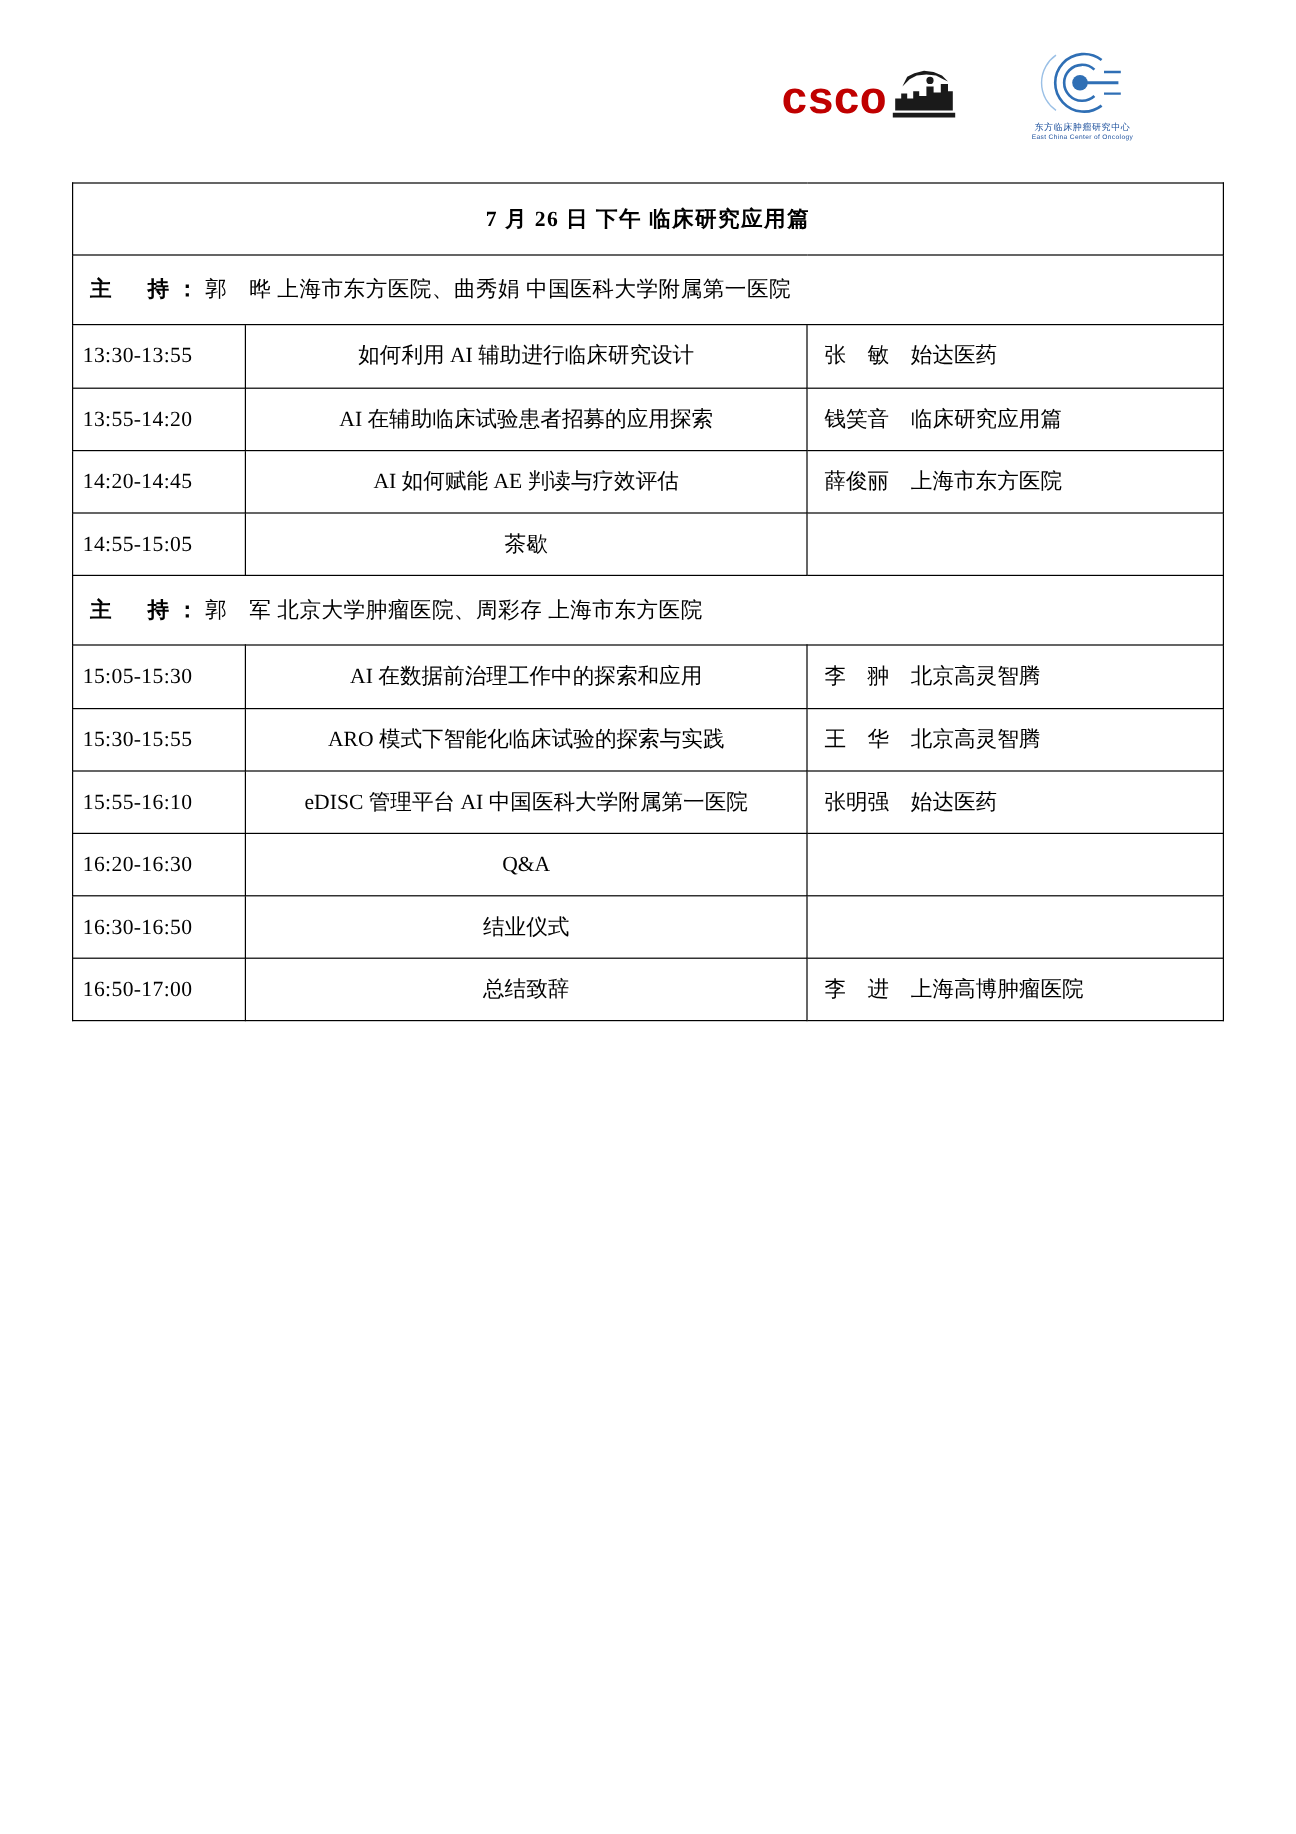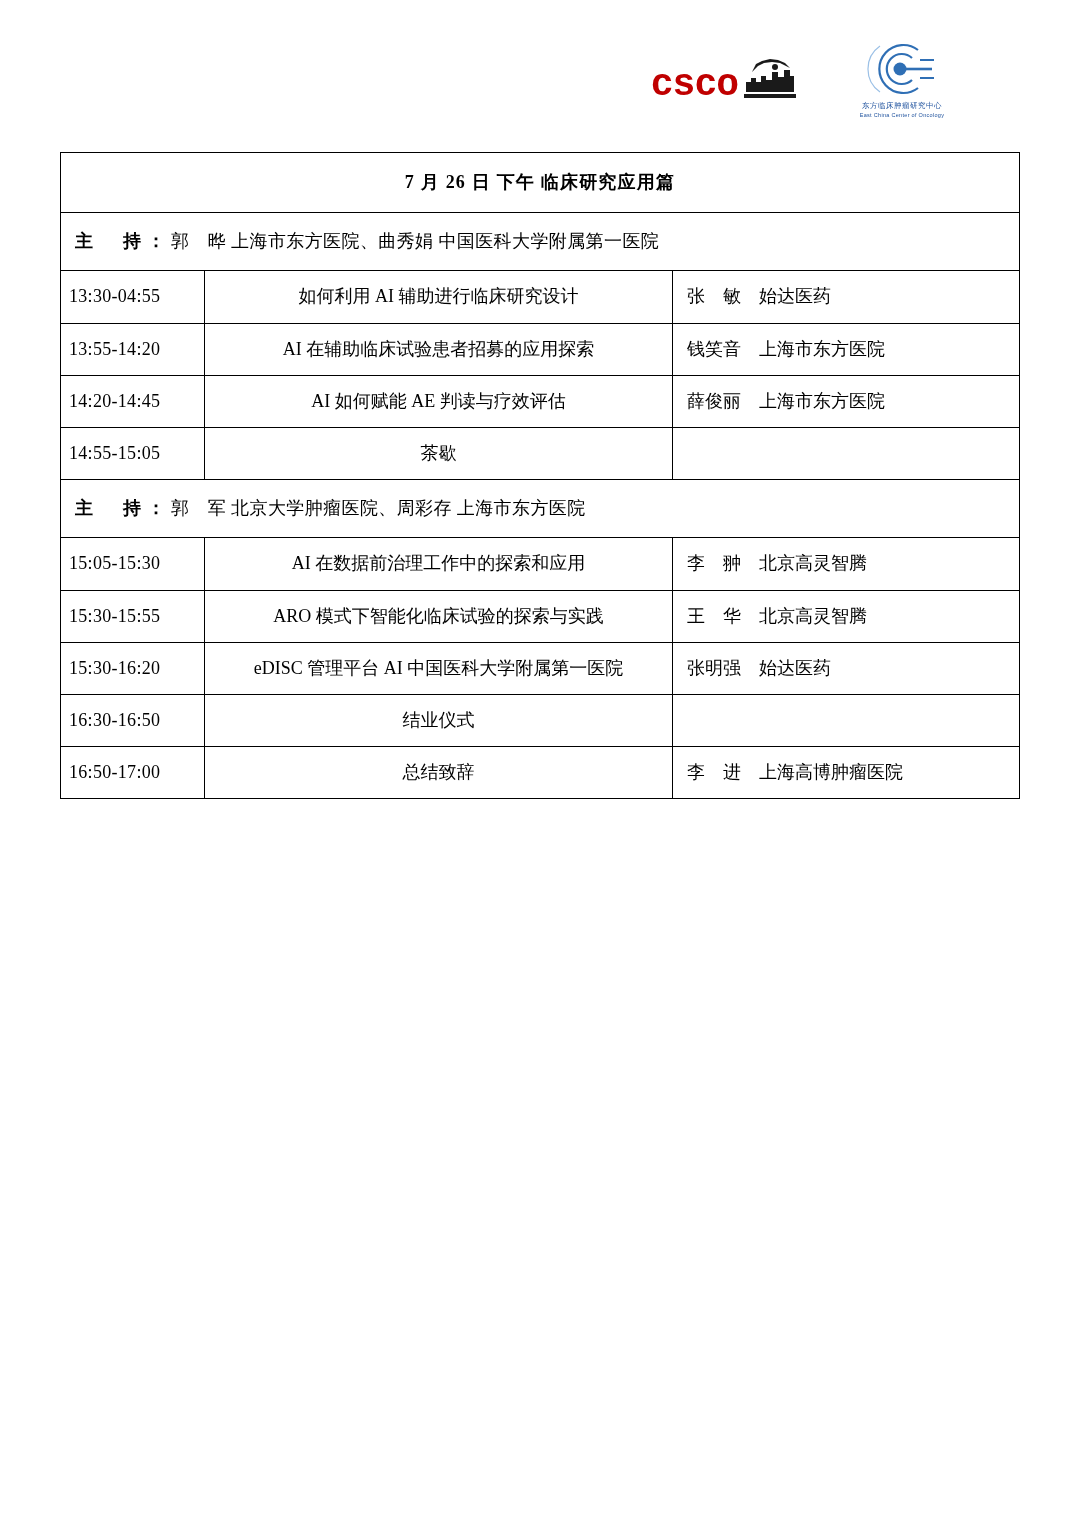--- a/index.html
+++ b/index.html
@@ -181,28 +181,28 @@
         <td colspan="3">7 月 26 日 下午  临床研究应用篇</td>
       </tr>
 
       <tr class="row-chair">
         <td colspan="3">
           <span class="chair-label">主　持：</span><span>郭　晔 上海市东方医院、曲秀娟 中国医科大学附属第一医院</span>
         </td>
       </tr>
 
       <tr>
-        <td class="c-time">13:30-04:55</td>
+        <td class="c-time">13:30-13:55</td>
         <td class="c-topic">如何利用 AI 辅助进行临床研究设计</td>
         <td class="c-speaker">张　敏　始达医药</td>
       </tr>
       <tr>
         <td class="c-time">13:55-14:20</td>
         <td class="c-topic">AI 在辅助临床试验患者招募的应用探索</td>
-        <td class="c-speaker">钱笑音　上海市东方医院</td>
+        <td class="c-speaker">钱笑音　临床研究应用篇</td>
       </tr>
       <tr>
         <td class="c-time">14:20-14:45</td>
         <td class="c-topic">AI 如何赋能 AE 判读与疗效评估</td>
         <td class="c-speaker">薛俊丽　上海市东方医院</td>
       </tr>
       <tr>
         <td class="c-time">14:55-15:05</td>
         <td class="c-topic">茶歇</td>
         <td class="c-speaker cell-empty"></td>
@@ -218,23 +218,28 @@
         <td class="c-time">15:05-15:30</td>
         <td class="c-topic">AI 在数据前治理工作中的探索和应用</td>
         <td class="c-speaker">李　翀　北京高灵智腾</td>
       </tr>
       <tr>
         <td class="c-time">15:30-15:55</td>
         <td class="c-topic">ARO 模式下智能化临床试验的探索与实践</td>
         <td class="c-speaker">王　华　北京高灵智腾</td>
       </tr>
       <tr>
-        <td class="c-time">15:30-16:20</td>
+        <td class="c-time">15:55-16:10</td>
         <td class="c-topic">eDISC 管理平台 AI 中国医科大学附属第一医院</td>
         <td class="c-speaker">张明强　始达医药</td>
+      </tr>
+      <tr>
+        <td class="c-time">16:20-16:30</td>
+        <td class="c-topic">Q&amp;A</td>
+        <td class="c-speaker cell-empty"></td>
       </tr>
       <tr>
         <td class="c-time">16:30-16:50</td>
         <td class="c-topic">结业仪式</td>
         <td class="c-speaker cell-empty"></td>
       </tr>
       <tr>
         <td class="c-time">16:50-17:00</td>
         <td class="c-topic">总结致辞</td>
         <td class="c-speaker">李　进　上海高博肿瘤医院</td>

